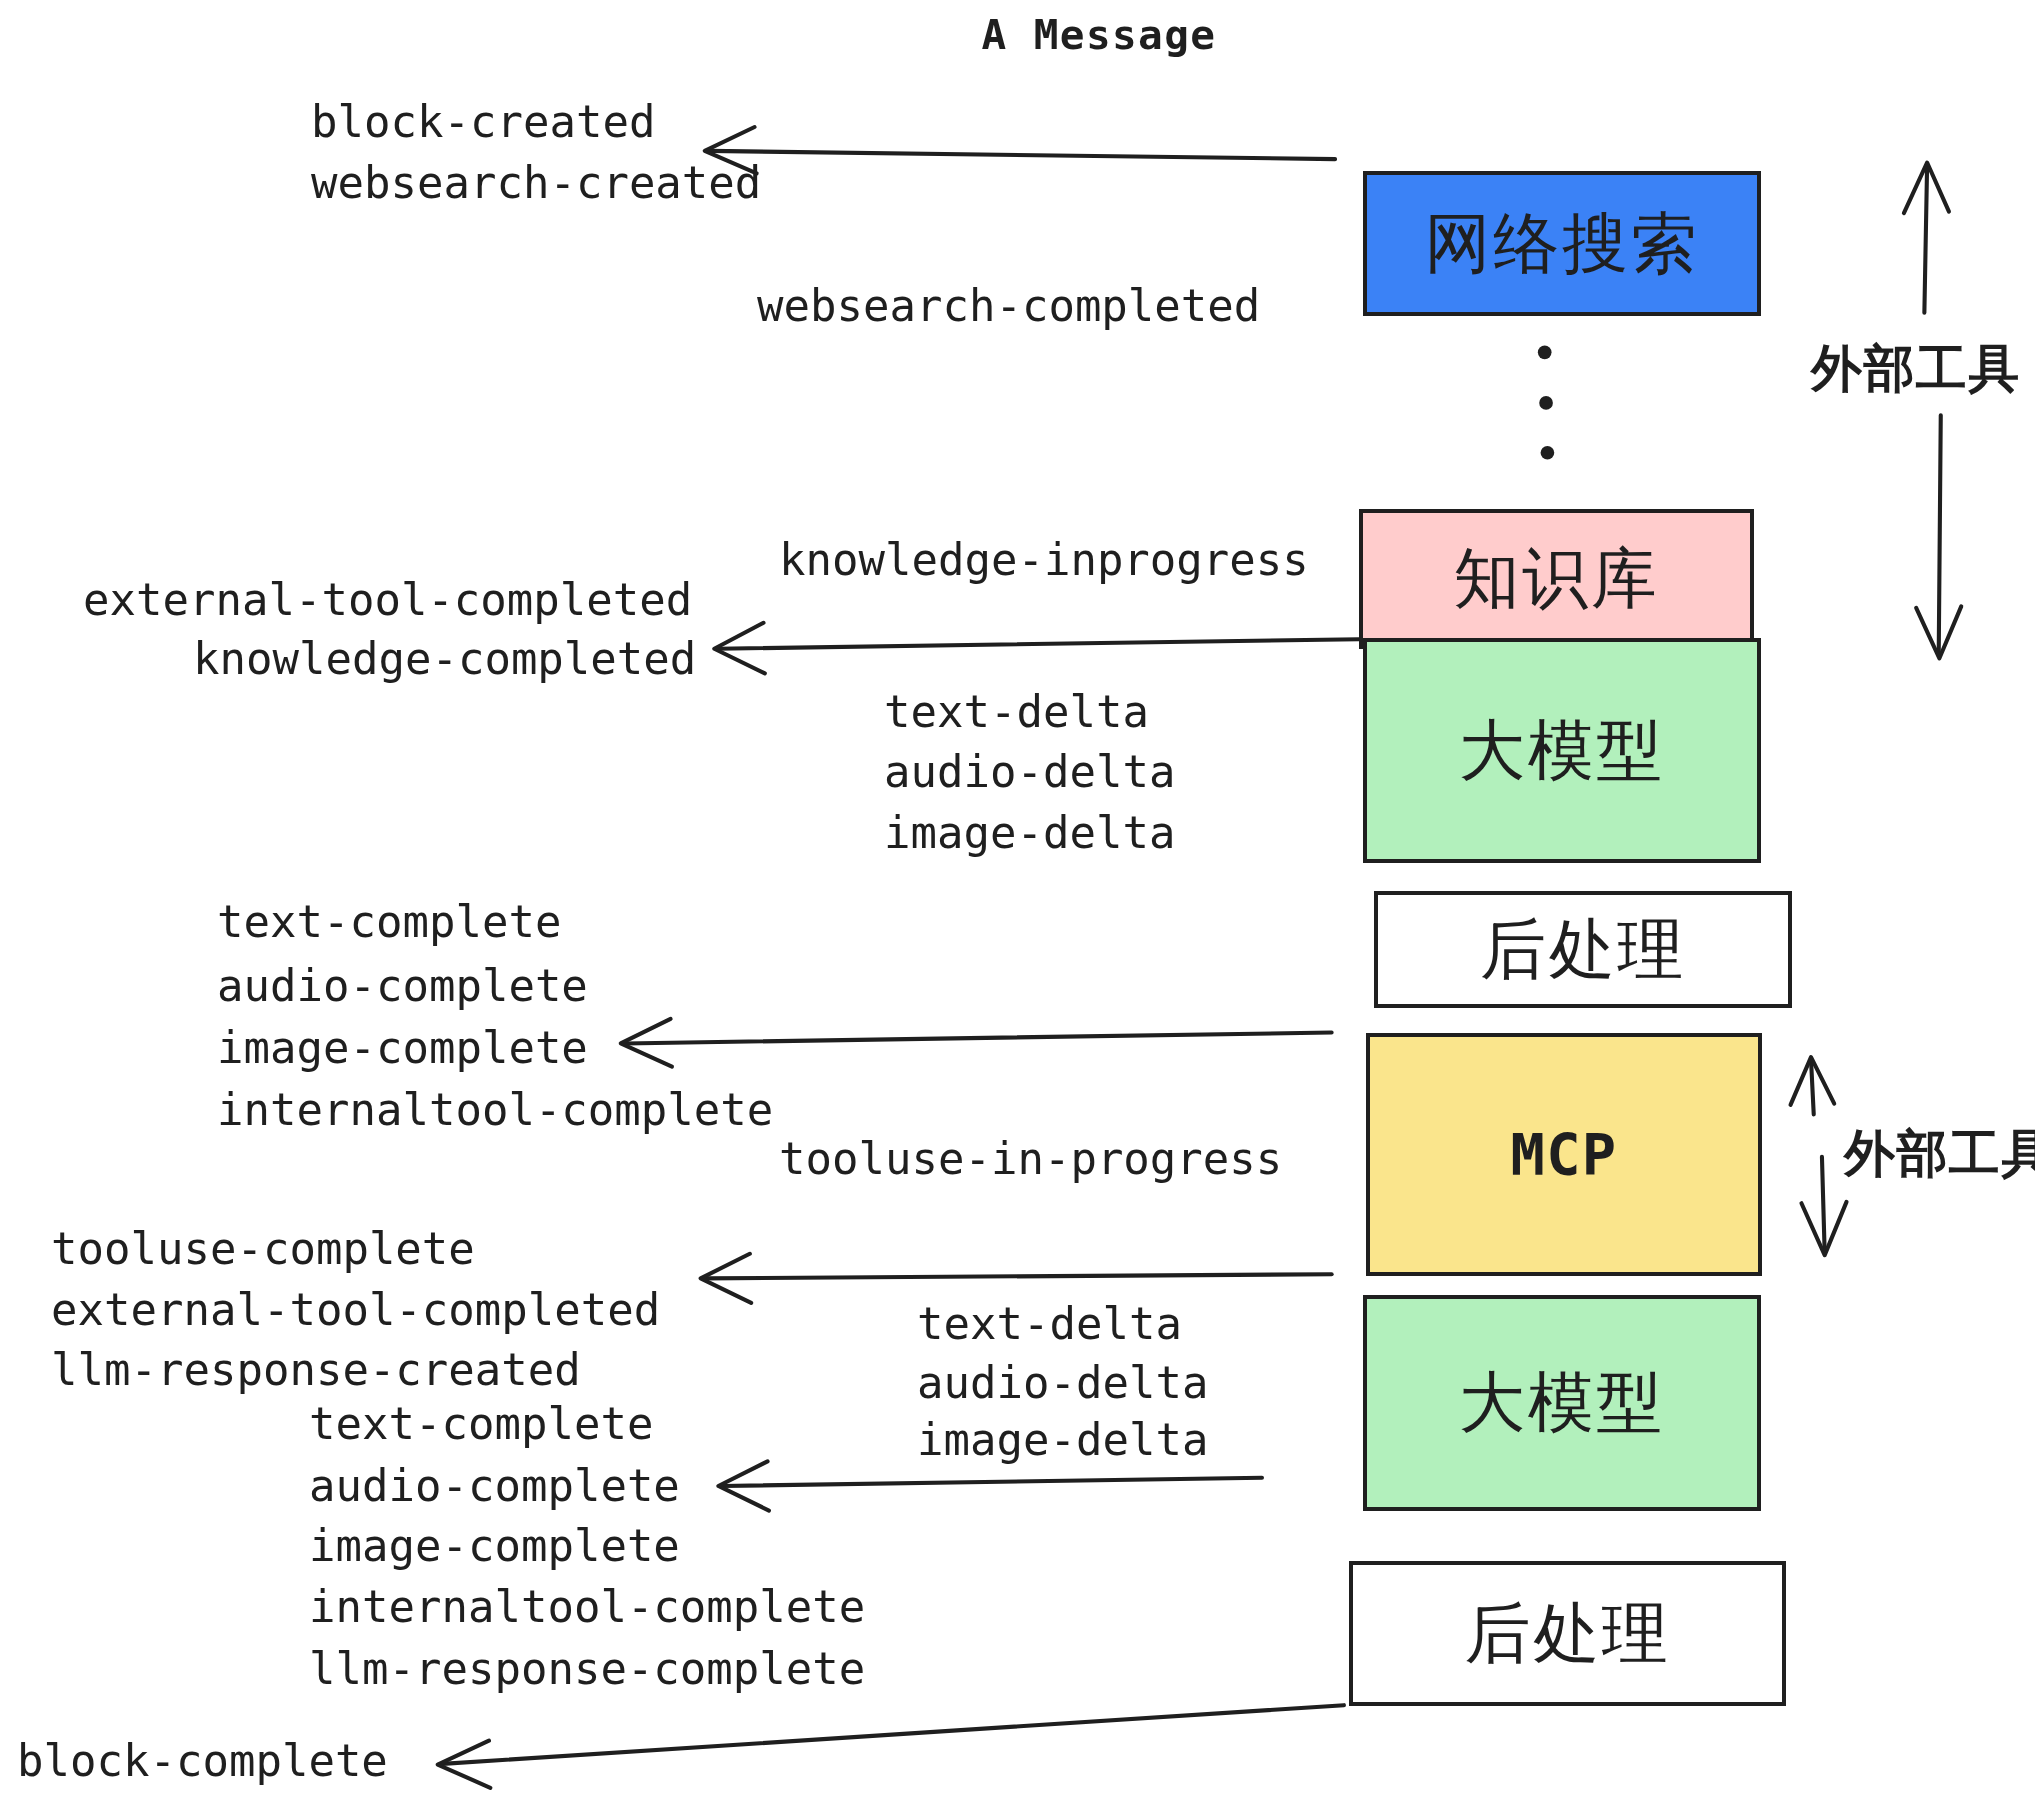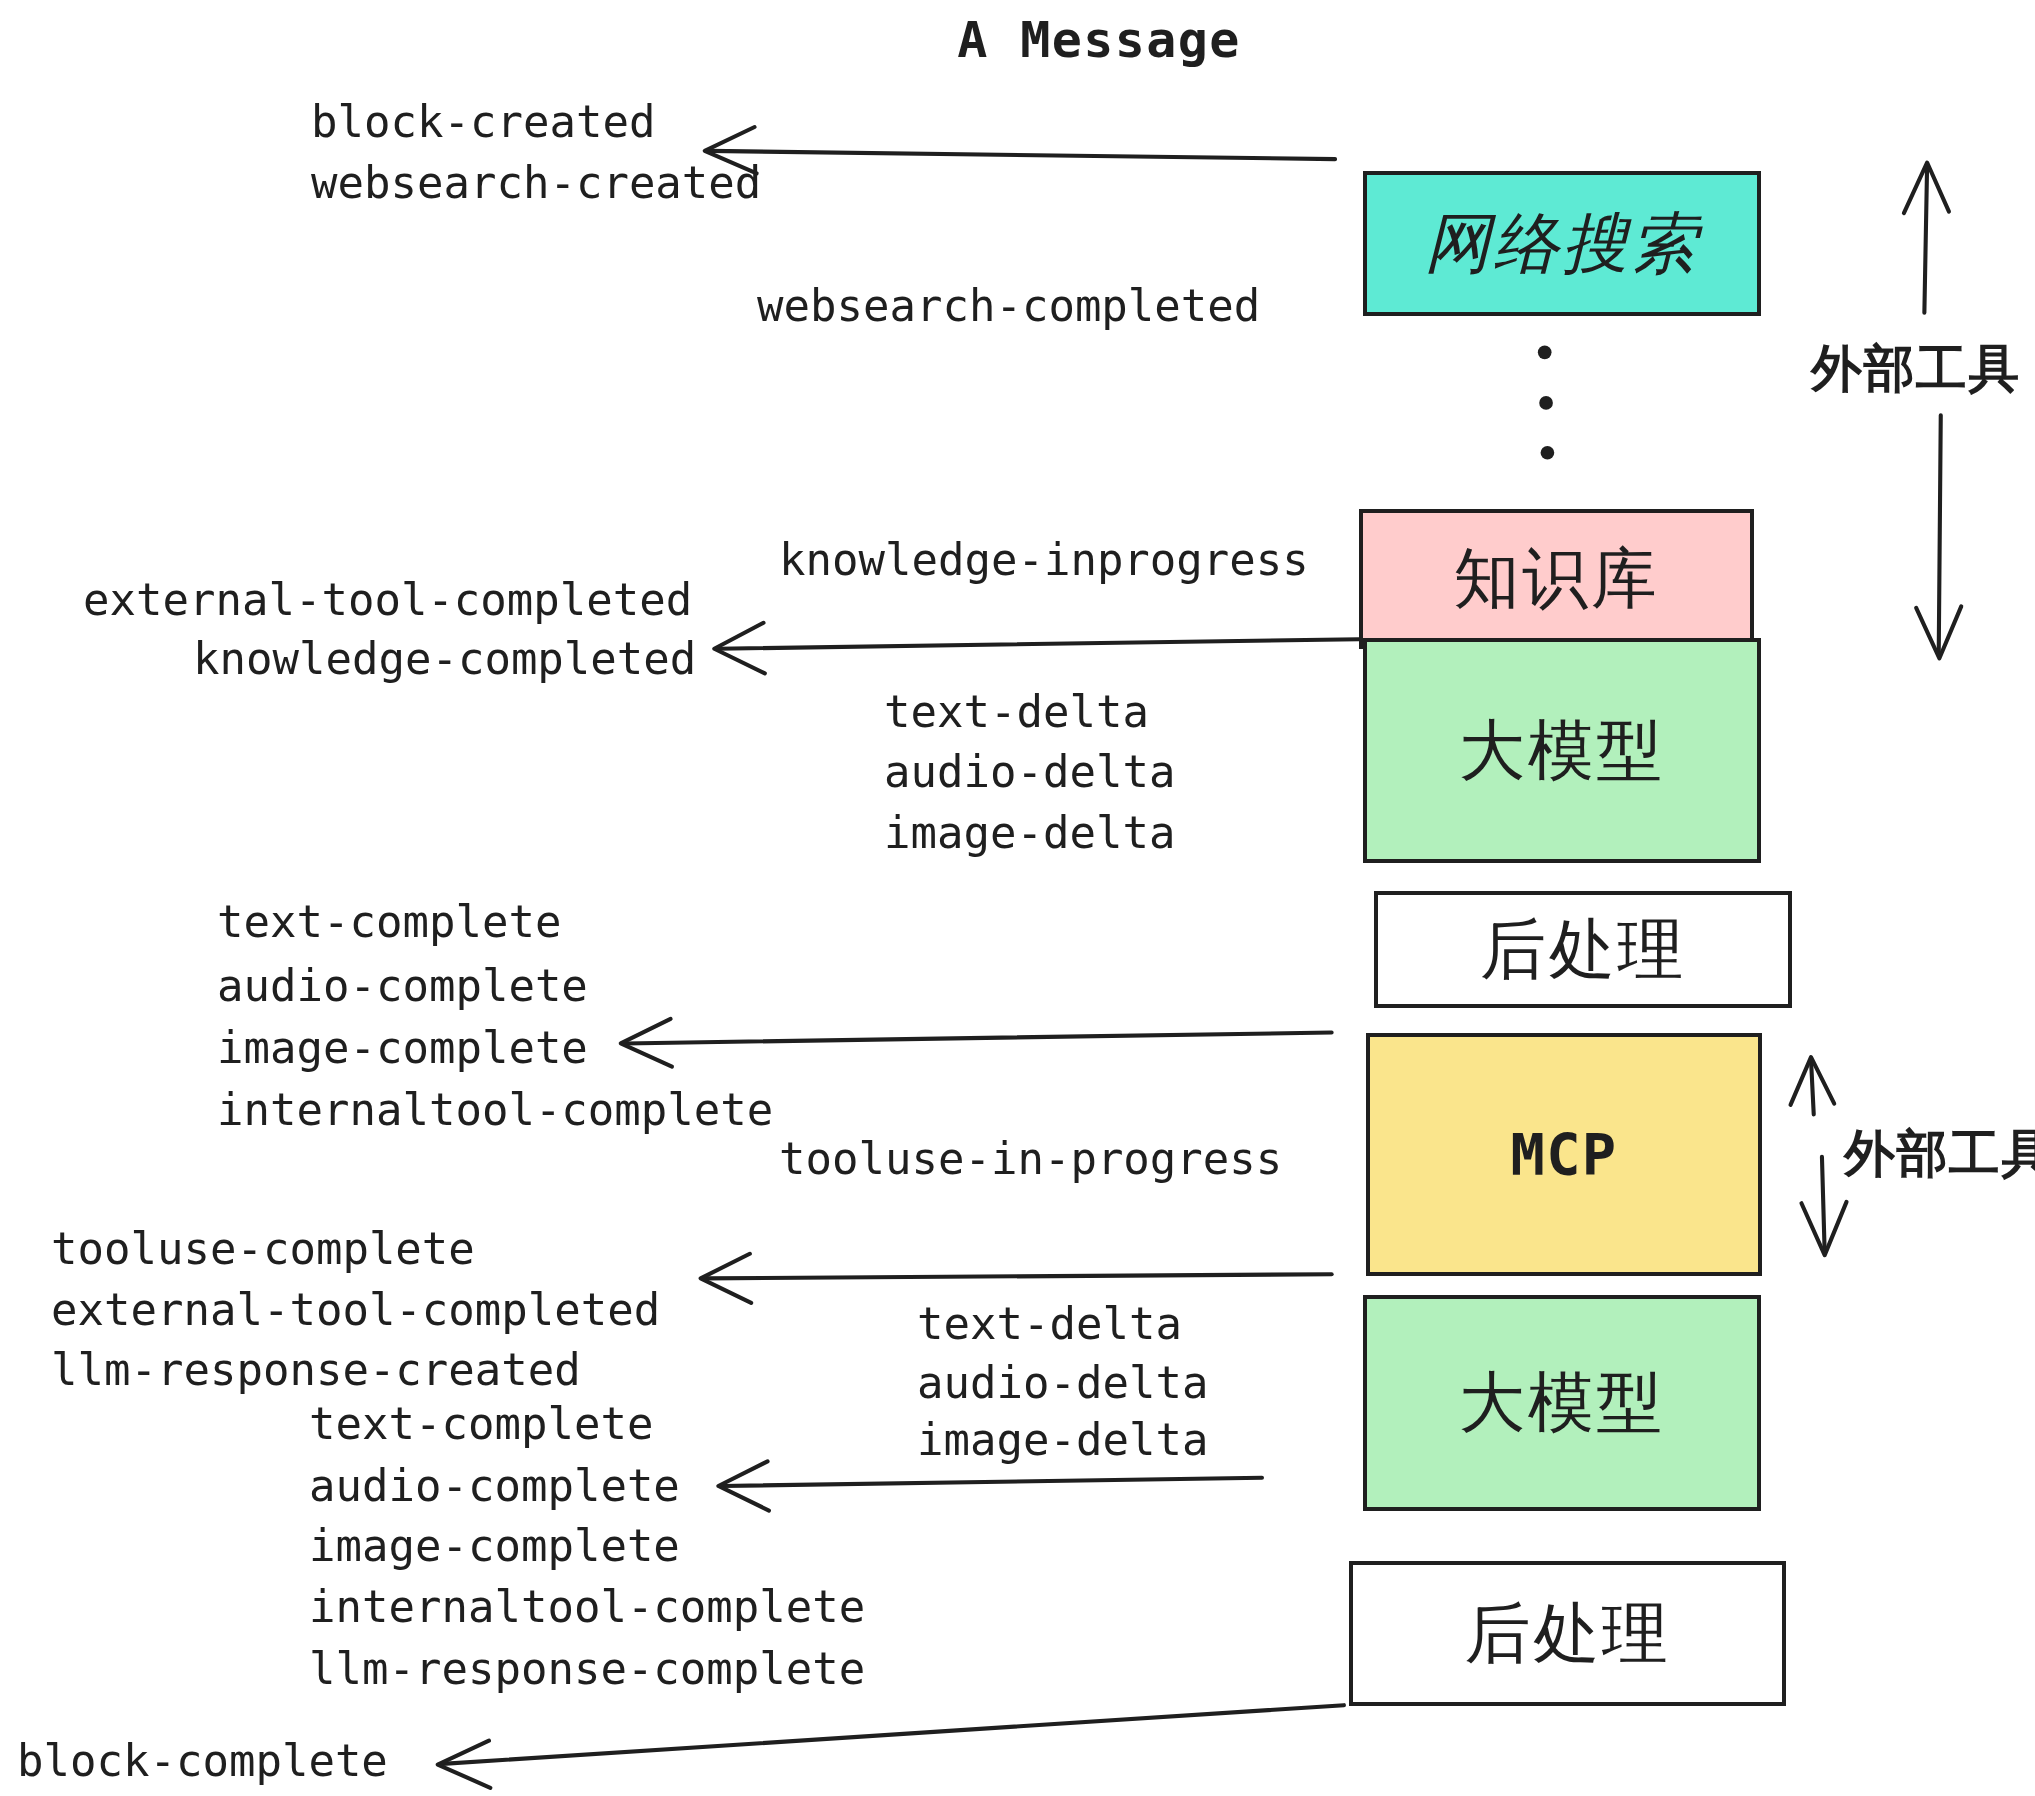--- a/index.html
+++ b/index.html
@@ -8,21 +8,21 @@
     width:2035px;height:1796px;
     background:#ffffff;
     overflow:hidden;
     font-family:"DejaVu Sans Mono","Liberation Mono",monospace;
     color:#1f1f1f;
   }
   .title{
     position:absolute;
     left:908px;top:11px;width:382px;
     text-align:center;
-    font-size:50px;font-weight:700;
+    font-size:41px;font-weight:700;
     letter-spacing:1.4px;
   }
   .evt{
     position:absolute;
     font-size:44px;
     line-height:1;
     white-space:nowrap;
     letter-spacing:0px;
   }
   .box{
@@ -96,21 +96,21 @@
     </g>
     <g>
       <circle cx="2262" cy="516" r="10" fill="#1f1f1f"></circle>
       <circle cx="2264" cy="590" r="10" fill="#1f1f1f"></circle>
       <circle cx="2266" cy="663" r="10" fill="#1f1f1f"></circle>
     </g>
   </svg>
 
   <div class="title">A Message</div>
 
-  <div class="box" style="left: 1363px; top: 171px; width: 398px; height: 145px; background: #5eead4; font-style: italic;">
+  <div class="box" style="left: 1363px; top: 171px; width: 398px; height: 145px; background: #3b82f6;">
     <span>网络搜索</span>
   </div>
   <div class="box" style="left: 1359px; top: 509px; width: 395px; height: 140px; background: rgb(255, 204, 204);">
     <span>知识库</span>
   </div>
   <div class="box" style="left: 1363px; top: 638px; width: 398px; height: 225px; background: rgb(178, 240, 188);">
     <span>大模型</span>
   </div>
   <div class="box" style="left: 1374px; top: 891px; width: 418px; height: 117px; background: rgb(255, 255, 255);">
     <span>后处理</span>

